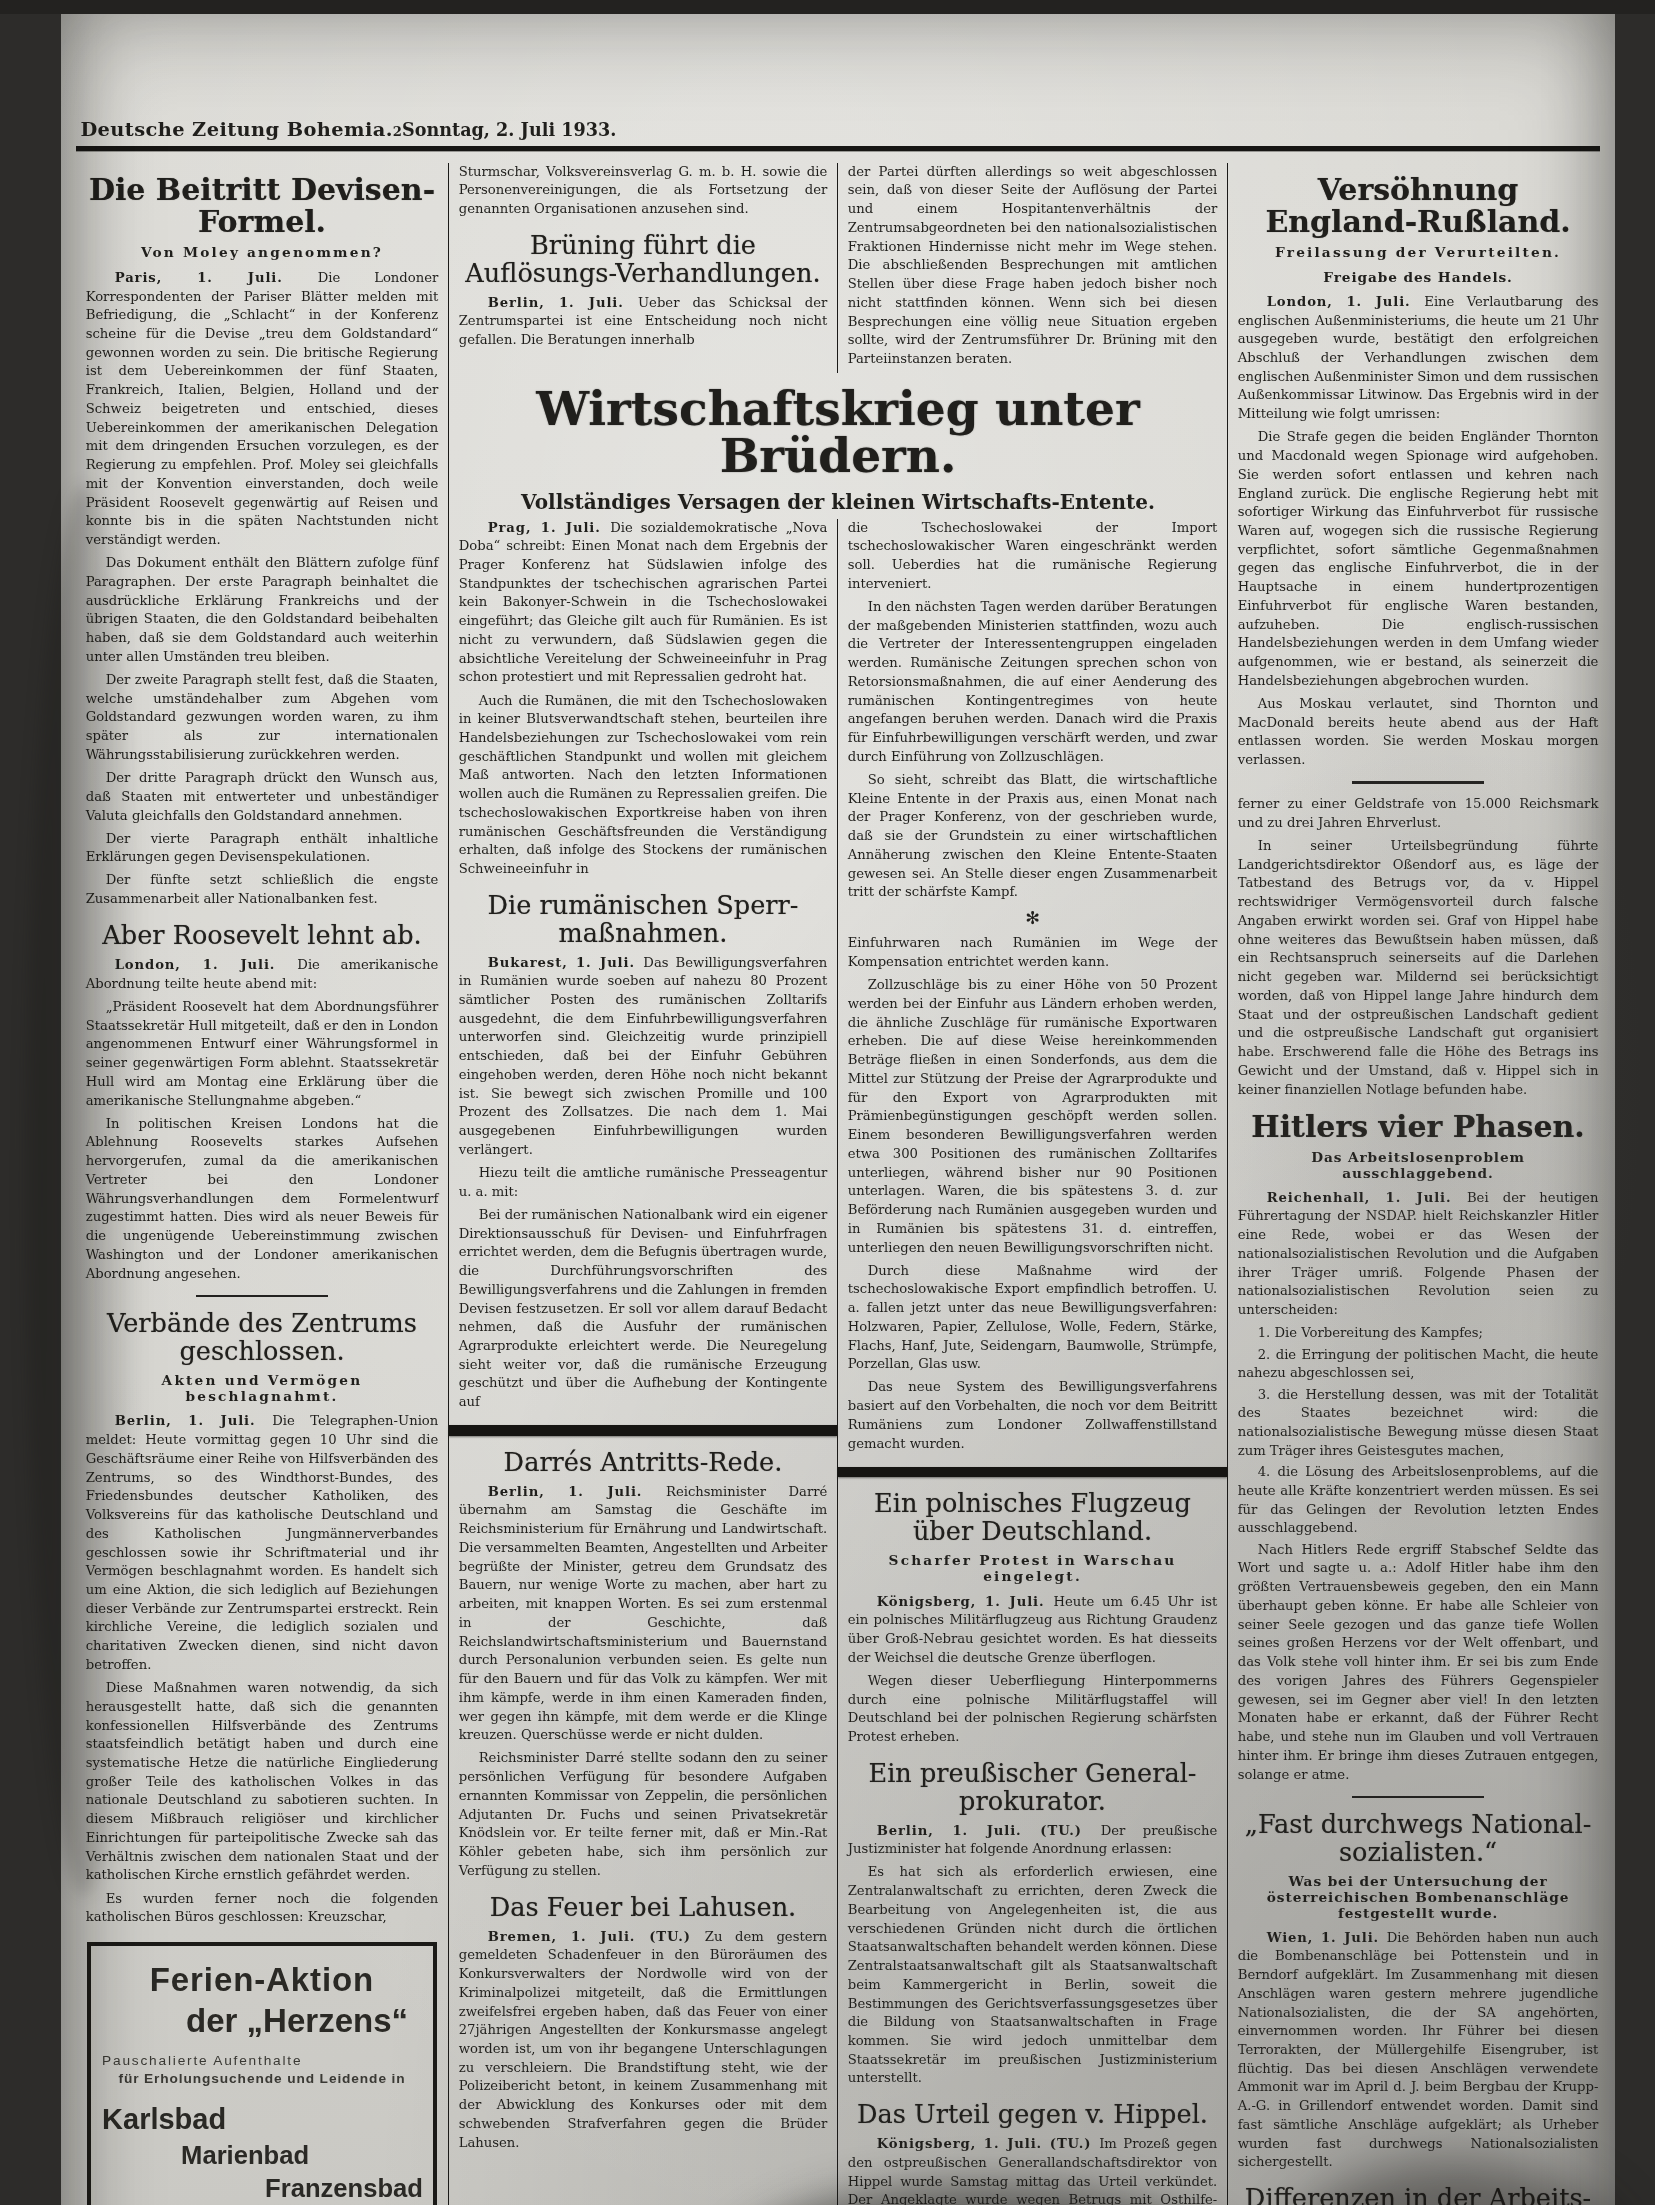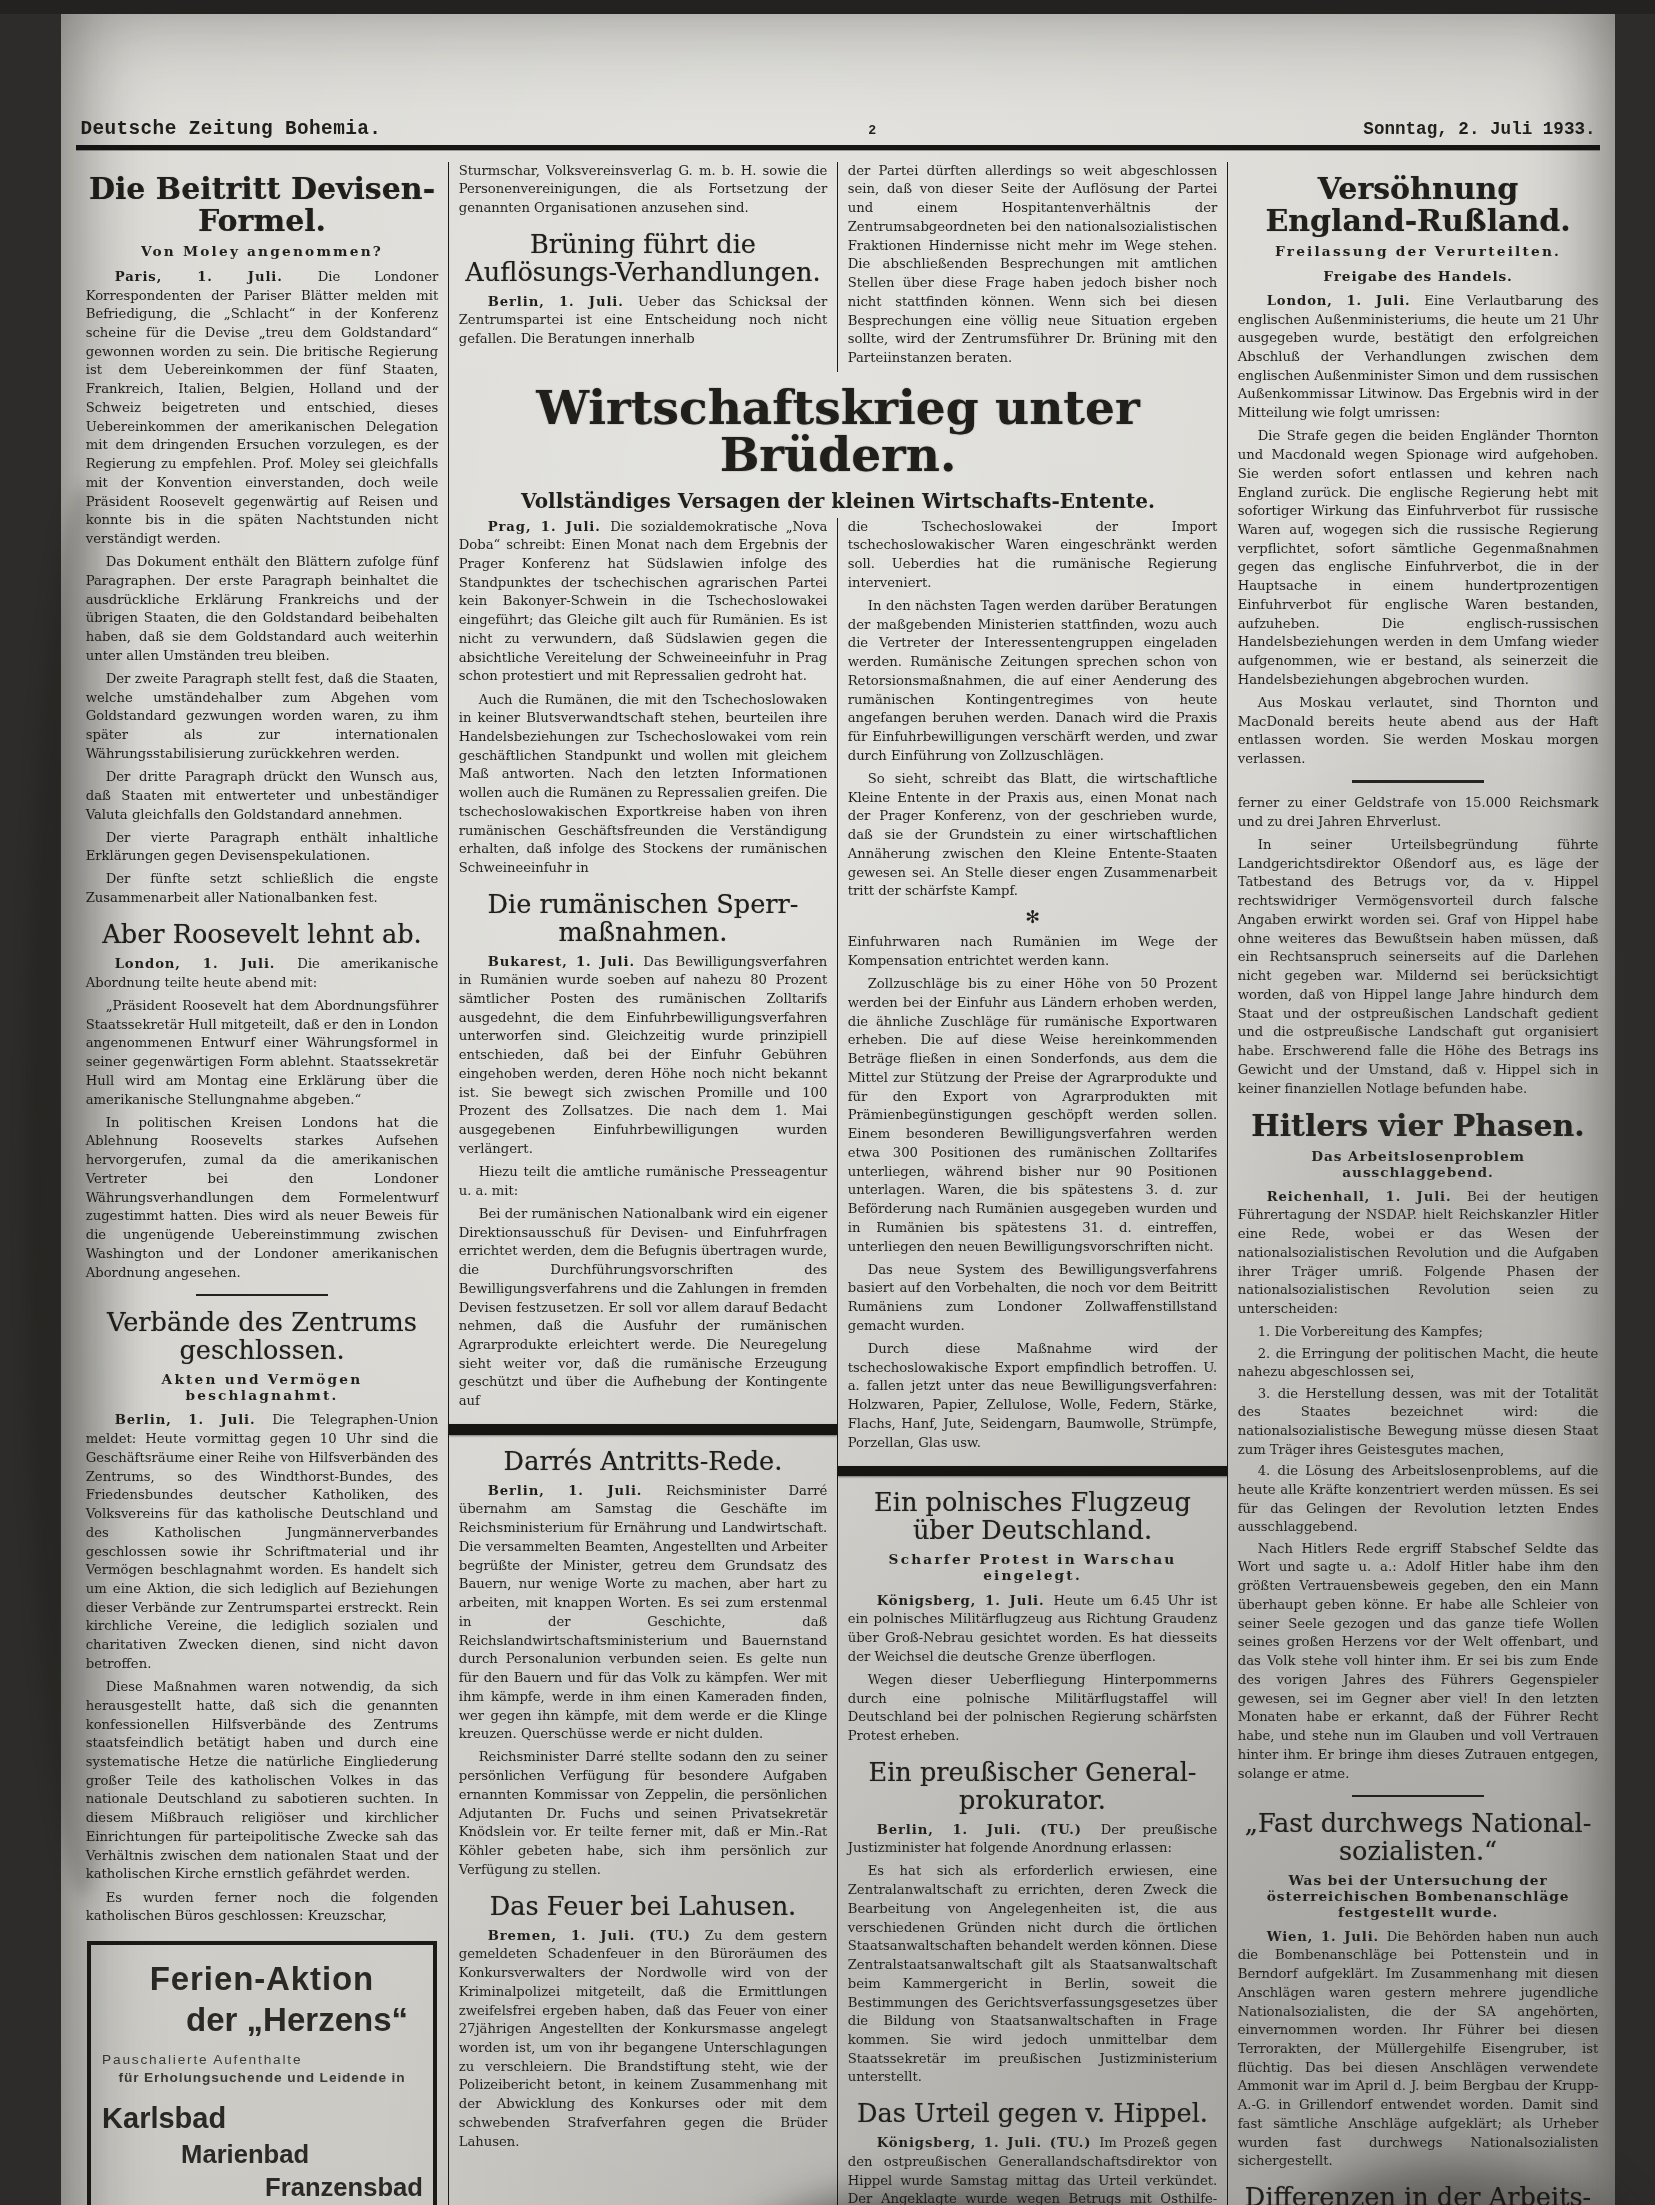--- a/index.html
+++ b/index.html
@@ -16,21 +16,21 @@
       linear-gradient(176deg,#dcdbd6 0%,#d6d5d0 55%,#c6c5c0 100%);
     box-sizing:border-box;
     padding:104px 15px 0 15px;
     color:#201f1c;
   }
   .paper::after{
     content:"";position:absolute;inset:0;pointer-events:none;
     box-shadow:inset 0 0 97px rgba(20,20,18,0.38), inset 0 -53px 71px rgba(20,20,18,0.30);
   }
   
-  .masthead{display:flex;align-items:baseline;justify-content:space-between;padding:0 4.4px;font-family:Liberation Mono, monospace;}
+  .masthead{display:flex;align-items:baseline;justify-content:flex-start;padding:0 4.4px;}
   .mast-title{font-size:19.4px;font-weight:bold;letter-spacing:0.4px;}
   .mast-page{font-size:13.2px;font-weight:bold;}
   .mast-date{font-size:17.6px;font-weight:bold;}
   .mast-rule{height:4.9px;background:#171614;margin-top:5.3px;box-shadow:0 0.9px 0 rgba(23,22,20,.4);}
   
   .cols{display:grid;grid-template-columns:373px 779px 373px;column-gap:0;margin-top:11.5px;}
   .col{box-sizing:border-box;padding:0 9.7px;}
   .col1{border-right:1.3px solid #1b1a18;}
   .mid{border-right:1.3px solid #1b1a18;}
   .col4{padding-right:2.6px;}
@@ -145,22 +145,22 @@
             <h2 class="art-h2">Das Feuer bei Lahusen.</h2>
             <p class="para"><span class="dateline">Bremen, 1. Juli. (TU.) </span>Zu dem gestern gemeldeten Schadenfeuer in den Büroräumen des Konkursverwalters der Nordwolle wird von der Kriminalpolizei mitgeteilt, daß die Ermittlungen zweifelsfrei ergeben haben, daß das Feuer von einer 27jährigen Angestellten der Konkursmasse angelegt worden ist, um von ihr begangene Unterschlagungen zu verschleiern. Die Brandstiftung steht, wie der Polizeibericht betont, in keinem Zusammenhang mit der Abwicklung des Konkurses oder mit dem schwebenden Strafverfahren gegen die Brüder Lahusen.</p>
           </div>
         <div class="mid-col">
             <p class="para noindent">die Tschechoslowakei der Import tschechoslowakischer Waren eingeschränkt werden soll. Ueberdies hat die rumänische Regierung interveniert.</p>
             <p class="para">In den nächsten Tagen werden darüber Beratungen der maßgebenden Ministerien stattfinden, wozu auch die Vertreter der Interessentengruppen eingeladen werden. Rumänische Zeitungen sprechen schon von Retorsionsmaßnahmen, die auf einer Aenderung des rumänischen Kontingentregimes von heute angefangen beruhen werden. Danach wird die Praxis für Einfuhrbewilligungen verschärft werden, und zwar durch Einführung von Zollzuschlägen.</p>
             <p class="para">So sieht, schreibt das Blatt, die wirtschaftliche Kleine Entente in der Praxis aus, einen Monat nach der Prager Konferenz, von der geschrieben wurde, daß sie der Grundstein zu einer wirtschaftlichen Annäherung zwischen den Kleine Entente-Staaten gewesen sei. An Stelle dieser engen Zusammenarbeit tritt der schärfste Kampf.</p>
             <div class="star">✻</div>
             <p class="para noindent">Einfuhrwaren nach Rumänien im Wege der Kompensation entrichtet werden kann.</p>
             <p class="para">Zollzuschläge bis zu einer Höhe von 50 Prozent werden bei der Einfuhr aus Ländern erhoben werden, die ähnliche Zuschläge für rumänische Exportwaren erheben. Die auf diese Weise hereinkommenden Beträge fließen in einen Sonderfonds, aus dem die Mittel zur Stützung der Preise der Agrarprodukte und für den Export von Agrarprodukten mit Prämienbegünstigungen geschöpft werden sollen. Einem besonderen Bewilligungsverfahren werden etwa 300 Positionen des rumänischen Zolltarifes unterliegen, während bisher nur 90 Positionen unterlagen. Waren, die bis spätestens 3. d. zur Beförderung nach Rumänien ausgegeben wurden und in Rumänien bis spätestens 31. d. eintreffen, unterliegen den neuen Bewilligungsvorschriften nicht.</p>
+            <p class="para">Durch diese Maßnahme wird der tschechoslowakische Export empfindlich betroffen. U. a. fallen jetzt unter das neue Bewilligungsverfahren: Holzwaren, Papier, Zellulose, Wolle, Federn, Stärke, Flachs, Hanf, Jute, Seidengarn, Baumwolle, Strümpfe, Porzellan, Glas usw.</p>
             <p class="para">Das neue System des Bewilligungsverfahrens basiert auf den Vorbehalten, die noch vor dem Beitritt Rumäniens zum Londoner Zollwaffenstillstand gemacht wurden.</p>
-            <p class="para">Durch diese Maßnahme wird der tschechoslowakische Export empfindlich betroffen. U. a. fallen jetzt unter das neue Bewilligungsverfahren: Holzwaren, Papier, Zellulose, Wolle, Federn, Stärke, Flachs, Hanf, Jute, Seidengarn, Baumwolle, Strümpfe, Porzellan, Glas usw.</p>
             <div class="rule-thick"></div>
             <h2 class="art-h2">Ein polnisches Flugzeug über Deutschland.</h2>
             <div class="subhead">Scharfer Protest in Warschau eingelegt.</div>
             <p class="para"><span class="dateline">Königsberg, 1. Juli. </span>Heute um 6.45 Uhr ist ein polnisches Militärflugzeug aus Richtung Graudenz über Groß-Nebrau gesichtet worden. Es hat diesseits der Weichsel die deutsche Grenze überflogen.</p>
             <p class="para">Wegen dieser Ueberfliegung Hinterpommerns durch eine polnische Militärflugstaffel will Deutschland bei der polnischen Regierung schärfsten Protest erheben.</p>
             <h2 class="art-h2">Ein preußischer General­prokurator.</h2>
             <p class="para"><span class="dateline">Berlin, 1. Juli. (TU.) </span>Der preußische Justizminister hat folgende Anordnung erlassen:</p>
             <p class="para">Es hat sich als erforderlich erwiesen, eine Zentralanwaltschaft zu errichten, deren Zweck die Bearbeitung von Angelegenheiten ist, die aus verschiedenen Gründen nicht durch die örtlichen Staatsanwaltschaften behandelt werden können. Diese Zentralstaatsanwaltschaft gilt als Staatsanwaltschaft beim Kammergericht in Berlin, soweit die Bestimmungen des Gerichtsverfassungsgesetzes über die Bildung von Staatsanwaltschaften in Frage kommen. Sie wird jedoch unmittelbar dem Staatssekretär im preußischen Justizministerium unterstellt.</p>
             <h2 class="art-h2">Das Urteil gegen v. Hippel.</h2>
             <p class="para"><span class="dateline">Königsberg, 1. Juli. (TU.) </span>Im Prozeß gegen den ostpreußischen Generallandschaftsdirektor von Hippel wurde Samstag mittag das Urteil verkündet. Der Angeklagte wurde wegen Betrugs mit Osthilfe-Geldern zu einer Gefängnisstrafe von zwei Jahren verurteilt,</p>

